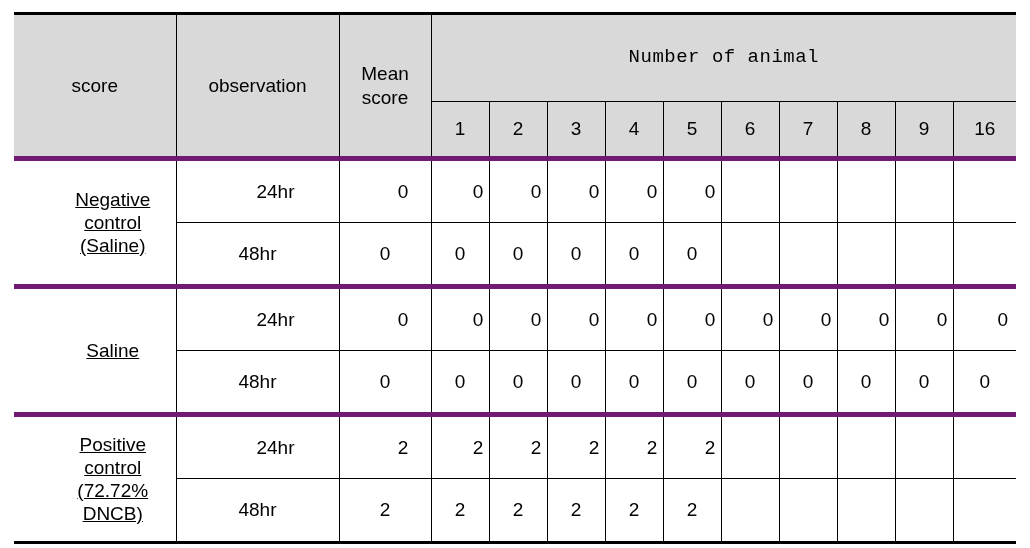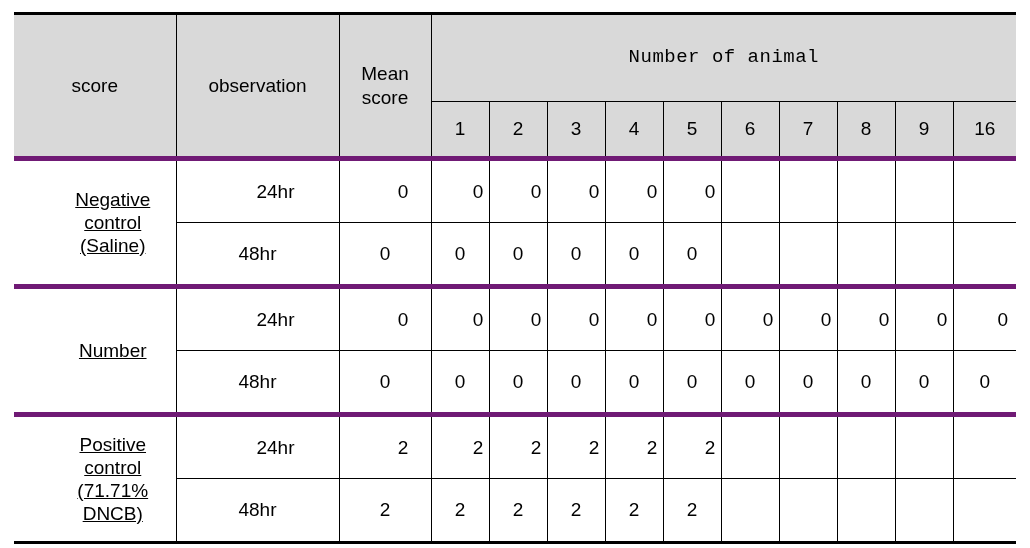--- a/index.html
+++ b/index.html
@@ -165,21 +165,21 @@
         <td class="val-cell">0</td>
         <td class="val-cell">0</td>
         <td class="val-cell"></td>
         <td class="val-cell"></td>
         <td class="val-cell"></td>
         <td class="val-cell"></td>
         <td class="val-cell"></td>
       </tr>
 
       <tr class="section-start" style="height: 64px;">
-        <td class="group-cell" rowspan="2">Number</td>
+        <td class="group-cell" rowspan="2">Saline</td>
         <td class="obs-cell">24hr</td>
         <td class="mean-cell">0</td>
         <td class="val-cell">0</td>
         <td class="val-cell">0</td>
         <td class="val-cell">0</td>
         <td class="val-cell">0</td>
         <td class="val-cell">0</td>
         <td class="val-cell">0</td>
         <td class="val-cell">0</td>
         <td class="val-cell">0</td>
@@ -195,21 +195,21 @@
         <td class="val-cell">0</td>
         <td class="val-cell">0</td>
         <td class="val-cell">0</td>
         <td class="val-cell">0</td>
         <td class="val-cell">0</td>
         <td class="val-cell">0</td>
         <td class="val-cell">0</td>
       </tr>
 
       <tr class="section-start" style="height: 64px;">
-        <td class="group-cell" rowspan="2">Positive control (71.71% DNCB)</td>
+        <td class="group-cell" rowspan="2">Positive control (72.72% DNCB)</td>
         <td class="obs-cell">24hr</td>
         <td class="mean-cell">2</td>
         <td class="val-cell">2</td>
         <td class="val-cell">2</td>
         <td class="val-cell">2</td>
         <td class="val-cell">2</td>
         <td class="val-cell">2</td>
         <td class="val-cell"></td>
         <td class="val-cell"></td>
         <td class="val-cell"></td>

